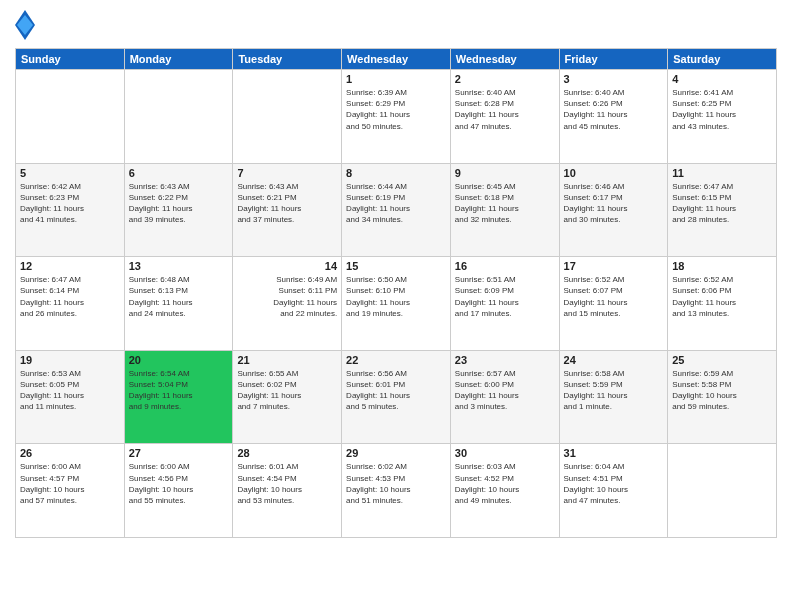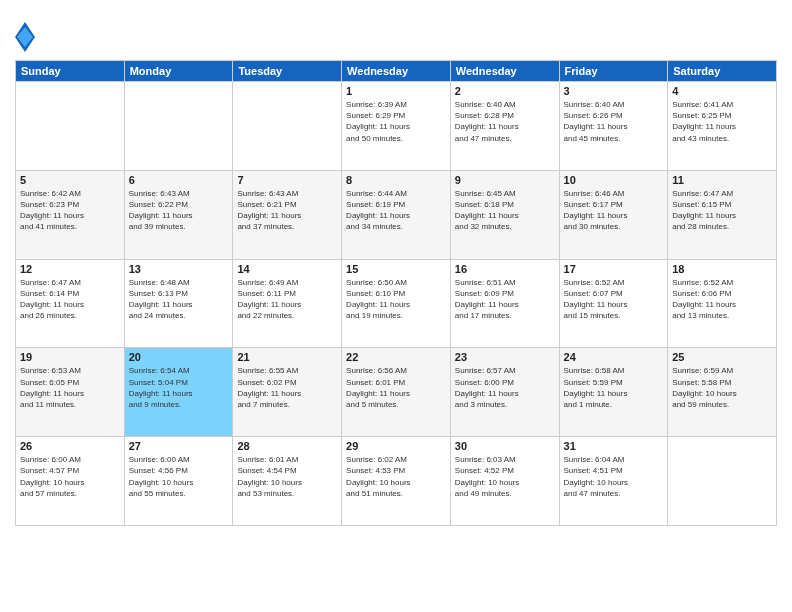--- a/index.html
+++ b/index.html
@@ -6,21 +6,21 @@
     body {
       font-family: Arial, sans-serif;
       background: #fff;
       width: 792px;
       height: 612px;
       overflow: hidden;
     }
     .page {
       width: 792px;
       height: 548px;
-      padding: 22px 15px;
+      padding: 10px 15px;
       display: flex;
       flex-direction: column;
     }
     .header {
       display: flex;
       justify-content: space-between;
       align-items: flex-start;
       margin-bottom: 8px;
     }
     .logo {
@@ -220,21 +220,21 @@
 Daylight: 11 hours
 and 26 minutes.</div>
           </td>
           <td style="background-color: rgb(255, 255, 255);">
             <span class="day-num">13</span>
             <div class="day-info" style="white-space: pre-line;">Sunrise: 6:48 AM
 Sunset: 6:13 PM
 Daylight: 11 hours
 and 24 minutes.</div>
           </td>
-          <td style="background-color: rgb(255, 255, 255);">
+          <td style="background-color: rgb(255, 255, 255); text-align: right;">
             <span class="day-num">14</span>
             <div class="day-info" style="white-space: pre-line;">Sunrise: 6:49 AM
 Sunset: 6:11 PM
 Daylight: 11 hours
 and 22 minutes.</div>
           </td>
           <td style="background-color: rgb(255, 255, 255); margin-top: 16px;">
             <span class="day-num">15</span>
             <div class="day-info" style="white-space: pre-line;">Sunrise: 6:50 AM
 Sunset: 6:10 PM
@@ -264,21 +264,21 @@
           </td>
         </tr>
         <tr>
           <td style="background-color: rgb(245, 245, 245);">
             <span class="day-num">19</span>
             <div class="day-info" style="white-space: pre-line;">Sunrise: 6:53 AM
 Sunset: 6:05 PM
 Daylight: 11 hours
 and 11 minutes.</div>
           </td>
-          <td style="background-color: #7dd3fc;">
+          <td style="background-color: #22c55e;">
             <span class="day-num">20</span>
             <div class="day-info" style="white-space: pre-line;">Sunrise: 6:54 AM
 Sunset: 5:04 PM
 Daylight: 11 hours
 and 9 minutes.</div>
           </td>
           <td style="background-color: rgb(245, 245, 245);">
             <span class="day-num">21</span>
             <div class="day-info" style="white-space: pre-line;">Sunrise: 6:55 AM
 Sunset: 6:02 PM

